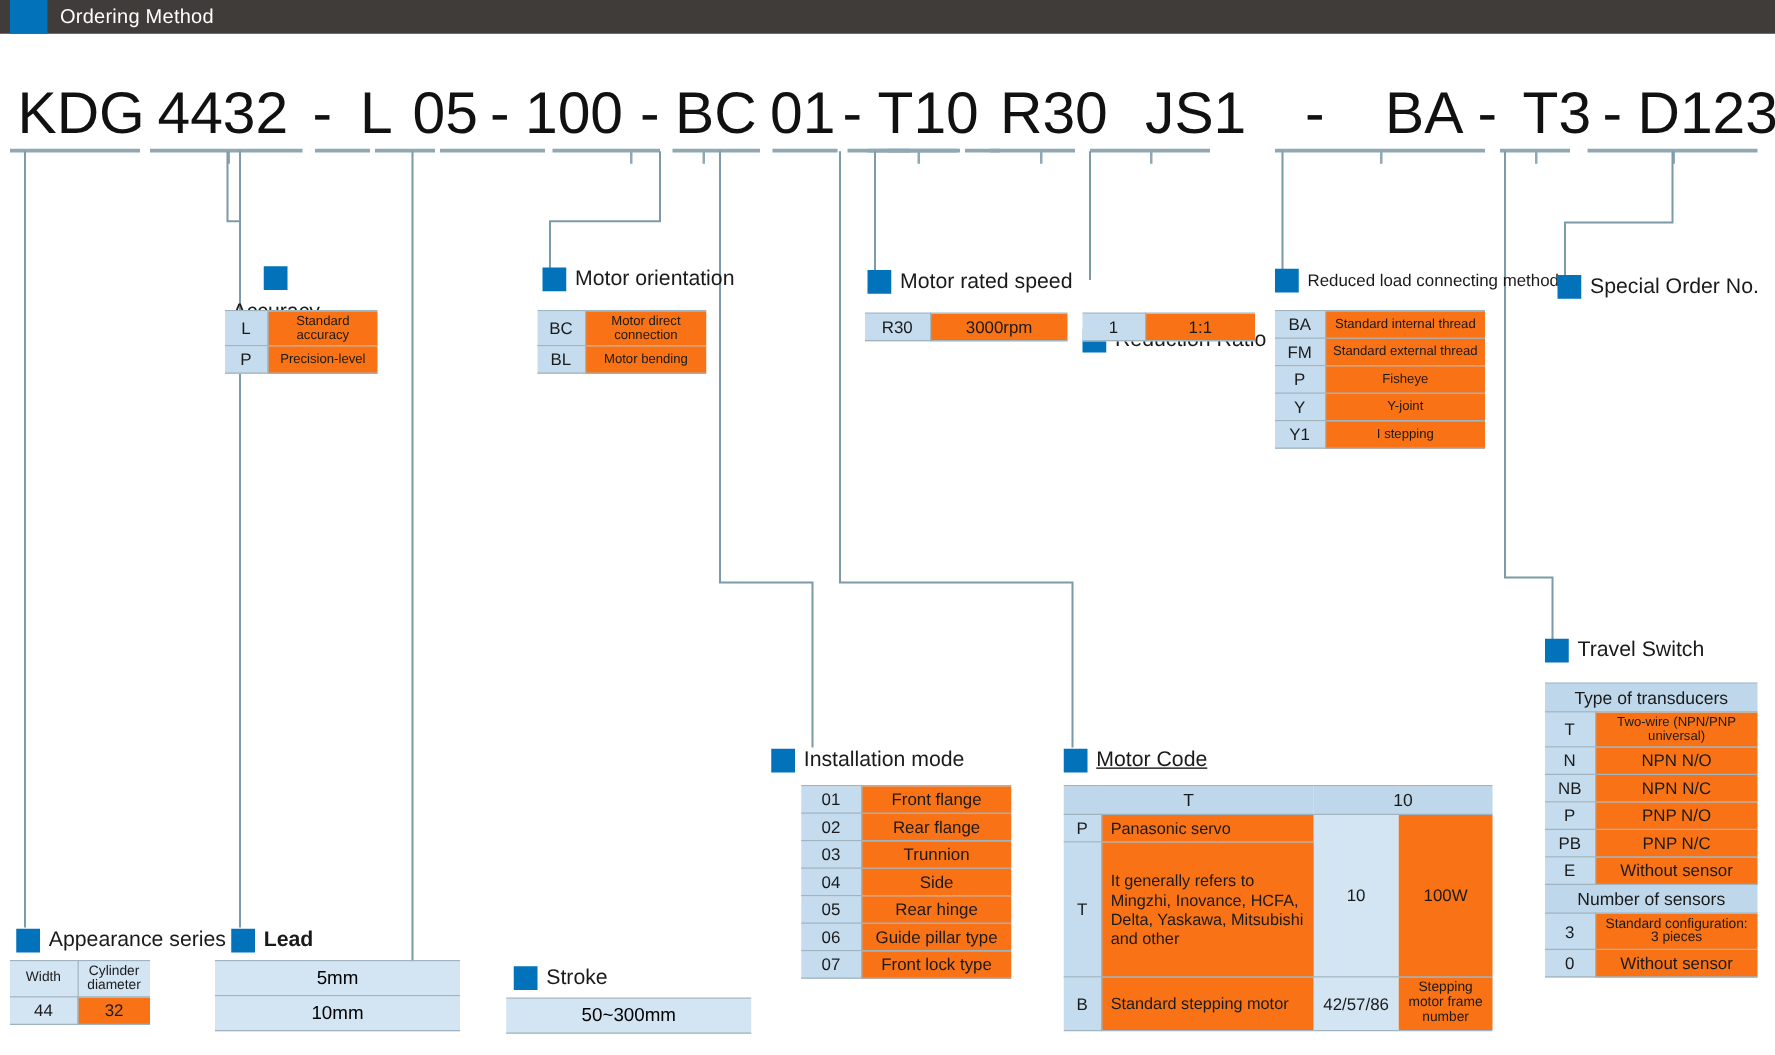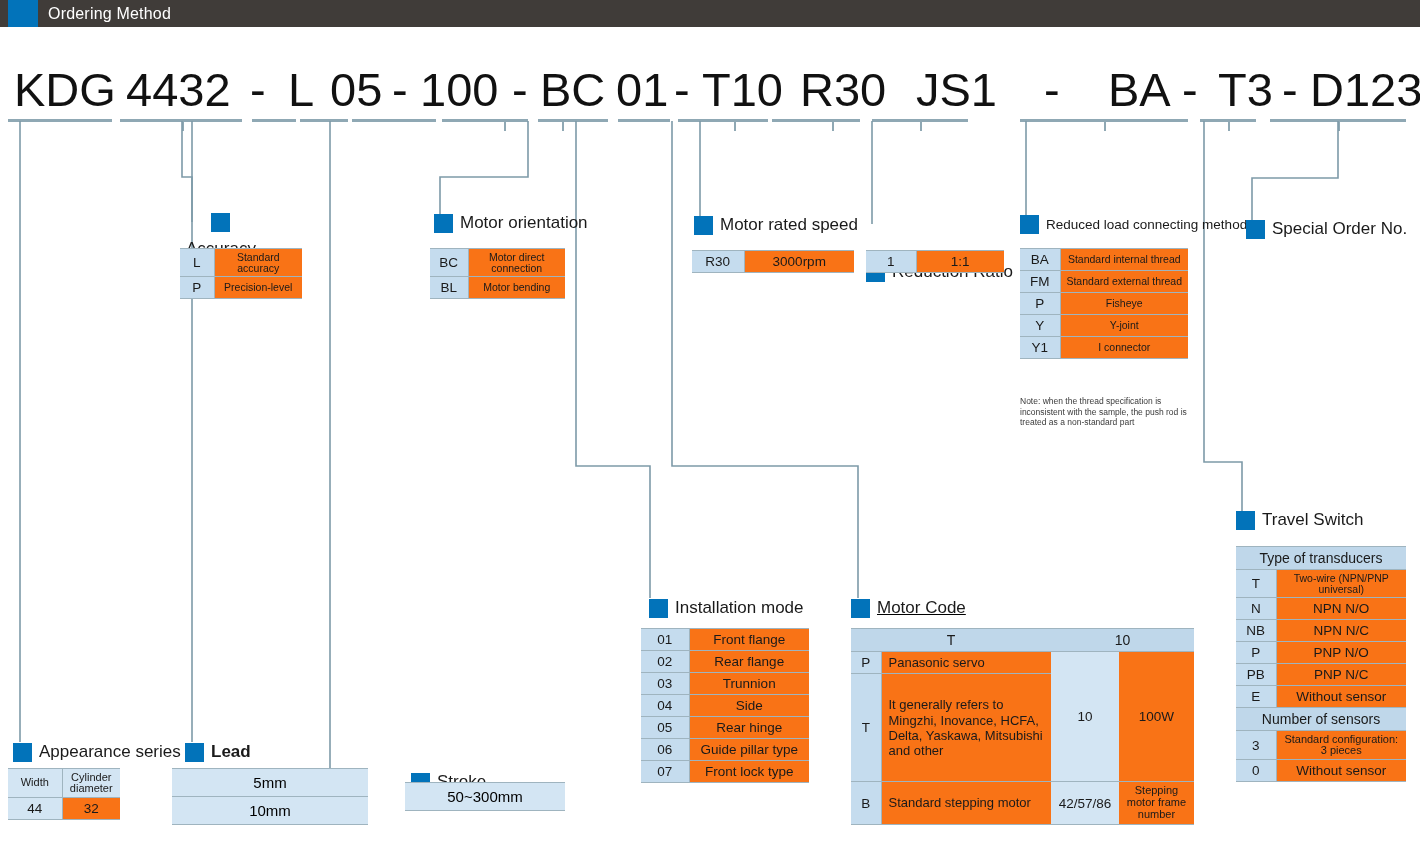--- a/index.html
+++ b/index.html
@@ -172,21 +172,21 @@
   <div class="blk" style="left:1246px; top:219px;">
     <span class="sq"></span>
     <span class="cap">Special Order No.</span>
   </div>
 
   <div class="blk" style="left:1236px; top:510px;">
     <span class="sq"></span>
     <span class="cap">Travel Switch</span>
   </div>
 
-  <div class="blk" style="left:649px; top:598px;">
+  <div class="blk" style="left:617px; top:598px;">
     <span class="sq"></span>
     <span class="cap">Installation mode</span>
   </div>
 
   <div class="blk" style="left:851px; top:598px;text-decoration:underline;">
     <span class="sq"></span>
     <span class="cap">Motor Code</span>
   </div>
 
   <div class="blk" style="left:13px; top:742px;">
@@ -261,25 +261,24 @@
       <tr>
         <td class="key">P</td>
         <td class="val tiny">Fisheye</td>
       </tr>
       <tr>
         <td class="key">Y</td>
         <td class="val tiny">Y-joint</td>
       </tr>
       <tr>
         <td class="key">Y1</td>
-        <td class="val tiny">I connector</td>
-      </tr>
-    </tbody>
-  </table>
-  <div class="note" style="left:1020px; top:396px;">Note: when the thread specification is inconsistent with the sample, the push rod is treated as a non-standard part</div>
+        <td class="val tiny">I stepping</td>
+      </tr>
+    </tbody>
+  </table>
 
   <table class="spec" style="left:1236px; top:546px; width:170px;">
     <tbody>
       <tr>
         <th class="hdr" colspan="2">Type of transducers</th>
       </tr>
       <tr>
         <td class="key" style="width:40px;">T</td>
         <td class="val tiny wrap2">Two-wire (NPN/PNP universal)</td>
       </tr>
@@ -392,21 +391,21 @@
     <tbody>
       <tr>
         <td>5mm</td>
       </tr>
       <tr>
         <td>10mm</td>
       </tr>
     </tbody>
   </table>
 
-  <table class="lead-band" style="left:405px; top:782px; width:160px;">
+  <table class="lead-band" style="left:405px; top:798px; width:196px;">
     <tbody>
       <tr>
         <td>50~300mm</td>
       </tr>
     </tbody>
   </table>
 
 </div>
 
 </body></html>

